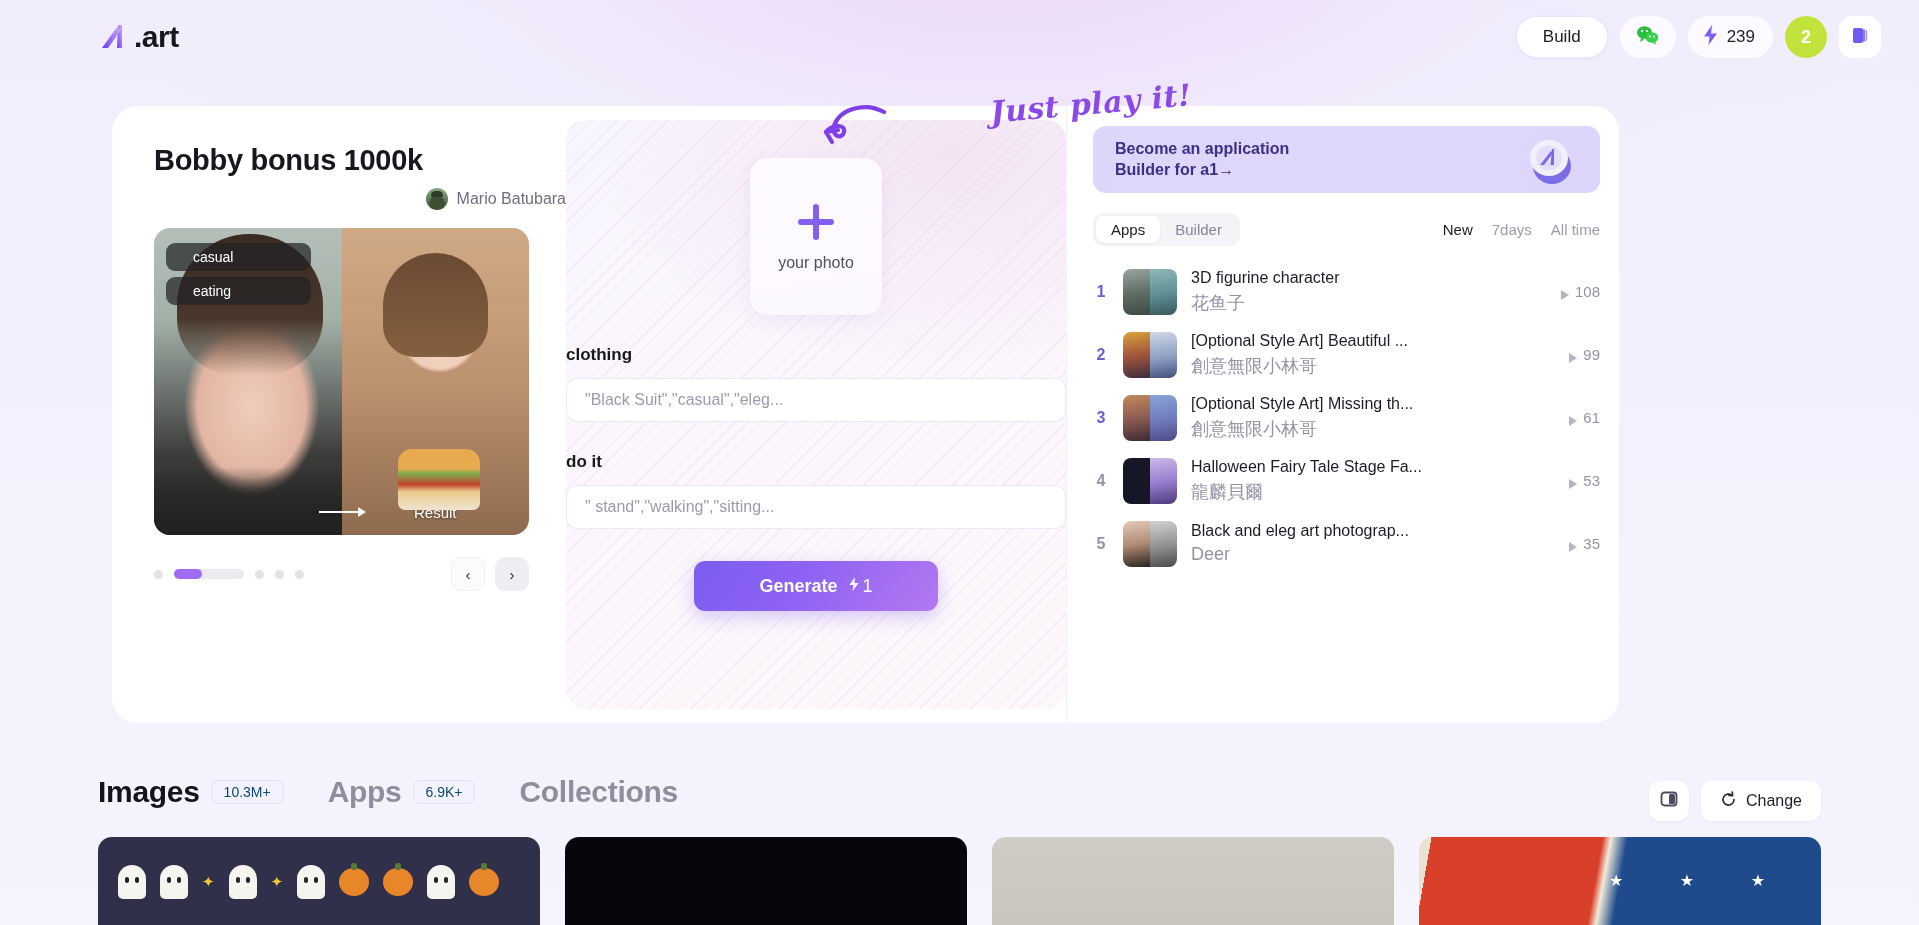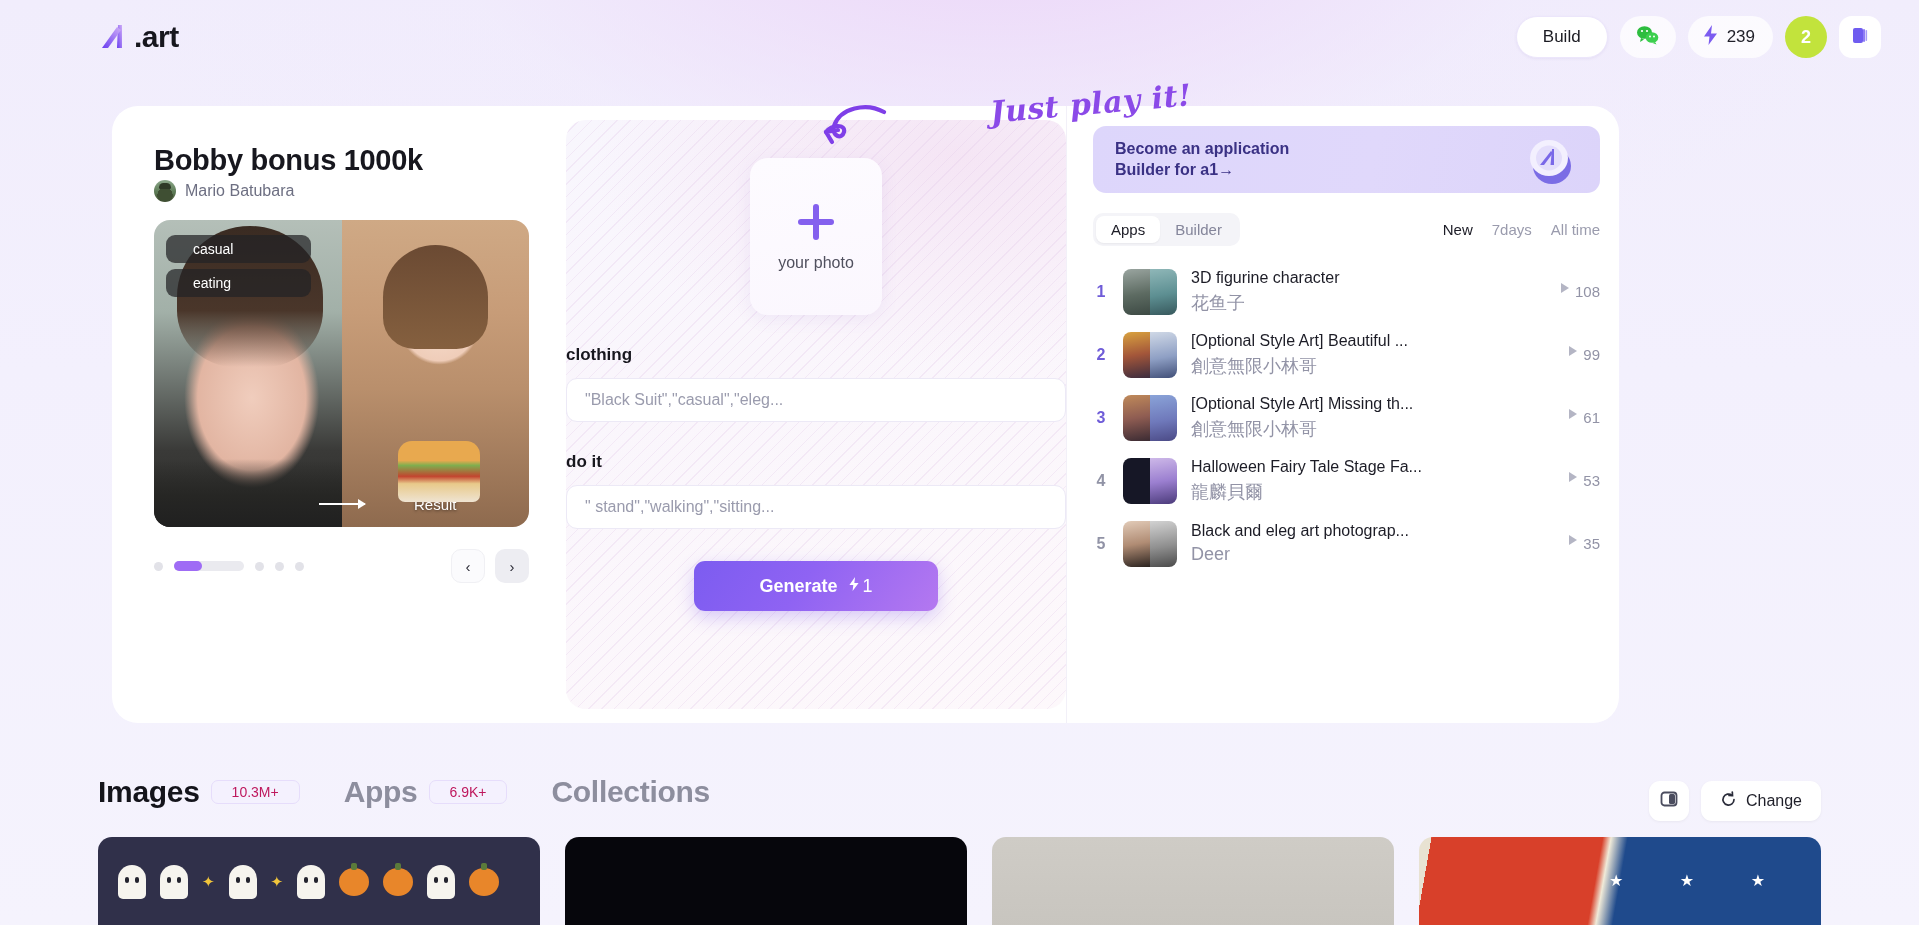--- a/index.html
+++ b/index.html
@@ -115,21 +115,22 @@
     padding: 38px 0 0 42px;
   }
   .app-title {
     font-size: 29px;
     font-weight: 700;
     color: #17171e;
     letter-spacing: -0.3px;
   }
   .author-row {
     display:flex; align-items:center; gap:9px;
-    margin-top: 3px;
+    margin-top: 11px;
+    justify-content: flex-end;
   }
   .author-avatar {
     width: 22px; height: 22px; border-radius: 50%;
     background:
       radial-gradient(circle at 50% 70%, #3f4f33 0 40%, transparent 41%),
       linear-gradient(180deg, #8ca88a 0%, #5d7b56 55%, #42502f 100%);
     position: relative; overflow:hidden;
     flex-shrink:0;
   }
   .author-avatar::after {
@@ -417,21 +418,21 @@
   }
   .th-a, .th-b { width:50%; height:100%; }
   .rank-meta { flex:1; min-width:0; }
   .rank-title {
     font-size: 16px; color:#1c1c26;
     white-space:nowrap; overflow:hidden; text-overflow:ellipsis;
   }
   .rank-author { font-size: 18px; color:#9293a6; margin-top: 4px; }
   .rank-plays {
     font-size: 15px; color:#9293a6;
-    display:flex; align-items:flex-start; gap:6px;
+    display:flex; align-items:flex-end; gap:6px;
     flex-shrink:0;
   }
   .play-tri {
     width:0;height:0;
     border-left: 8px solid #b4b5c4;
     border-top: 5px solid transparent;
     border-bottom: 5px solid transparent;
   }
   .more-link {
     margin-top: 10px;
@@ -448,25 +449,25 @@
     top: 775px;
   }
   .bottom-tabs {
     display:flex; align-items:center; gap: 44px;
   }
   .btab { display:flex; align-items:center; gap: 11px; cursor:pointer; }
   .btab-label { font-size: 30px; font-weight: 700; letter-spacing:-0.3px; color:#8d8e9e; }
   .btab.active .btab-label { color:#14141b; }
   .btab-badge {
     font-size: 14px;
-    color: #be185d;
+    color: #0c4a6e;
     background: #f4f1fe;
     border: 1px solid #e6ddfb;
     border-radius: 7px;
-    padding: 3px 20px;
+    padding: 3px 12px;
   }
   .bottom-right {
     position:absolute; right:0; top: 6px;
     display:flex; align-items:center; gap: 12px;
   }
   .layout-btn {
     width: 40px; height: 40px;
     background:#fff; border-radius:11px;
     display:flex;align-items:center;justify-content:center;
     cursor:pointer;

